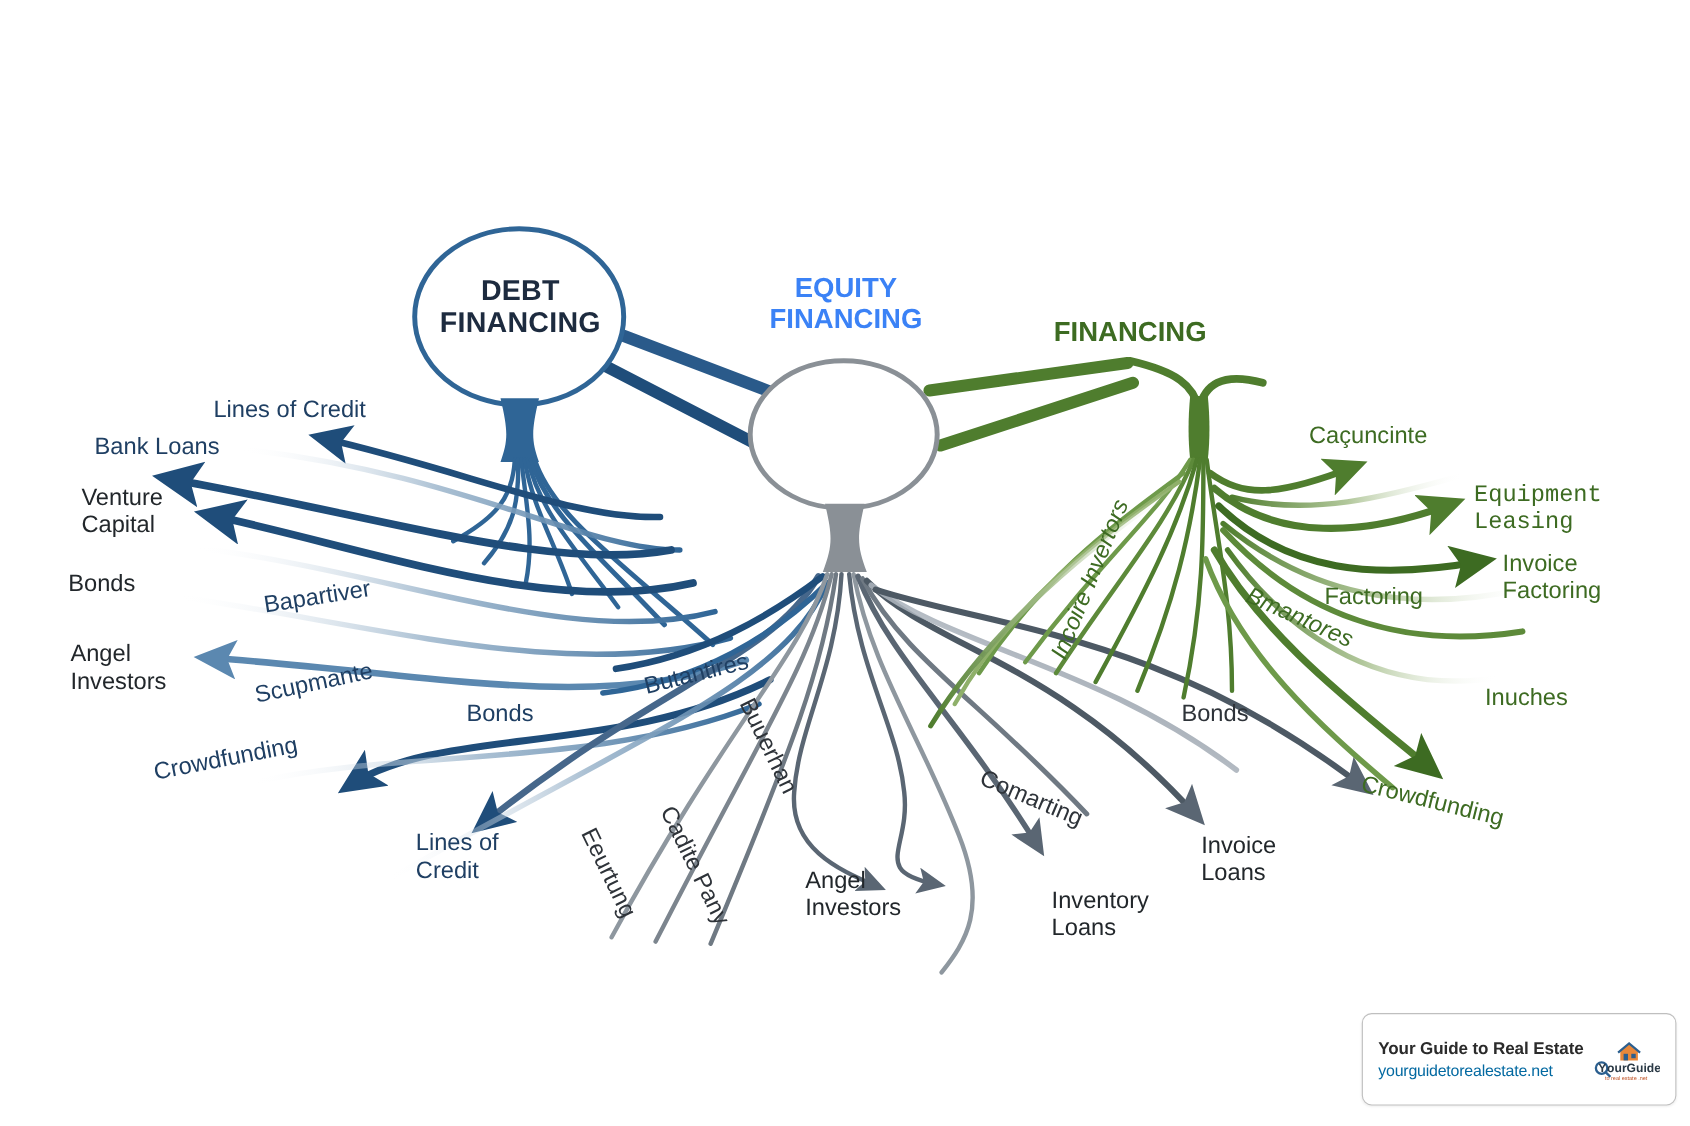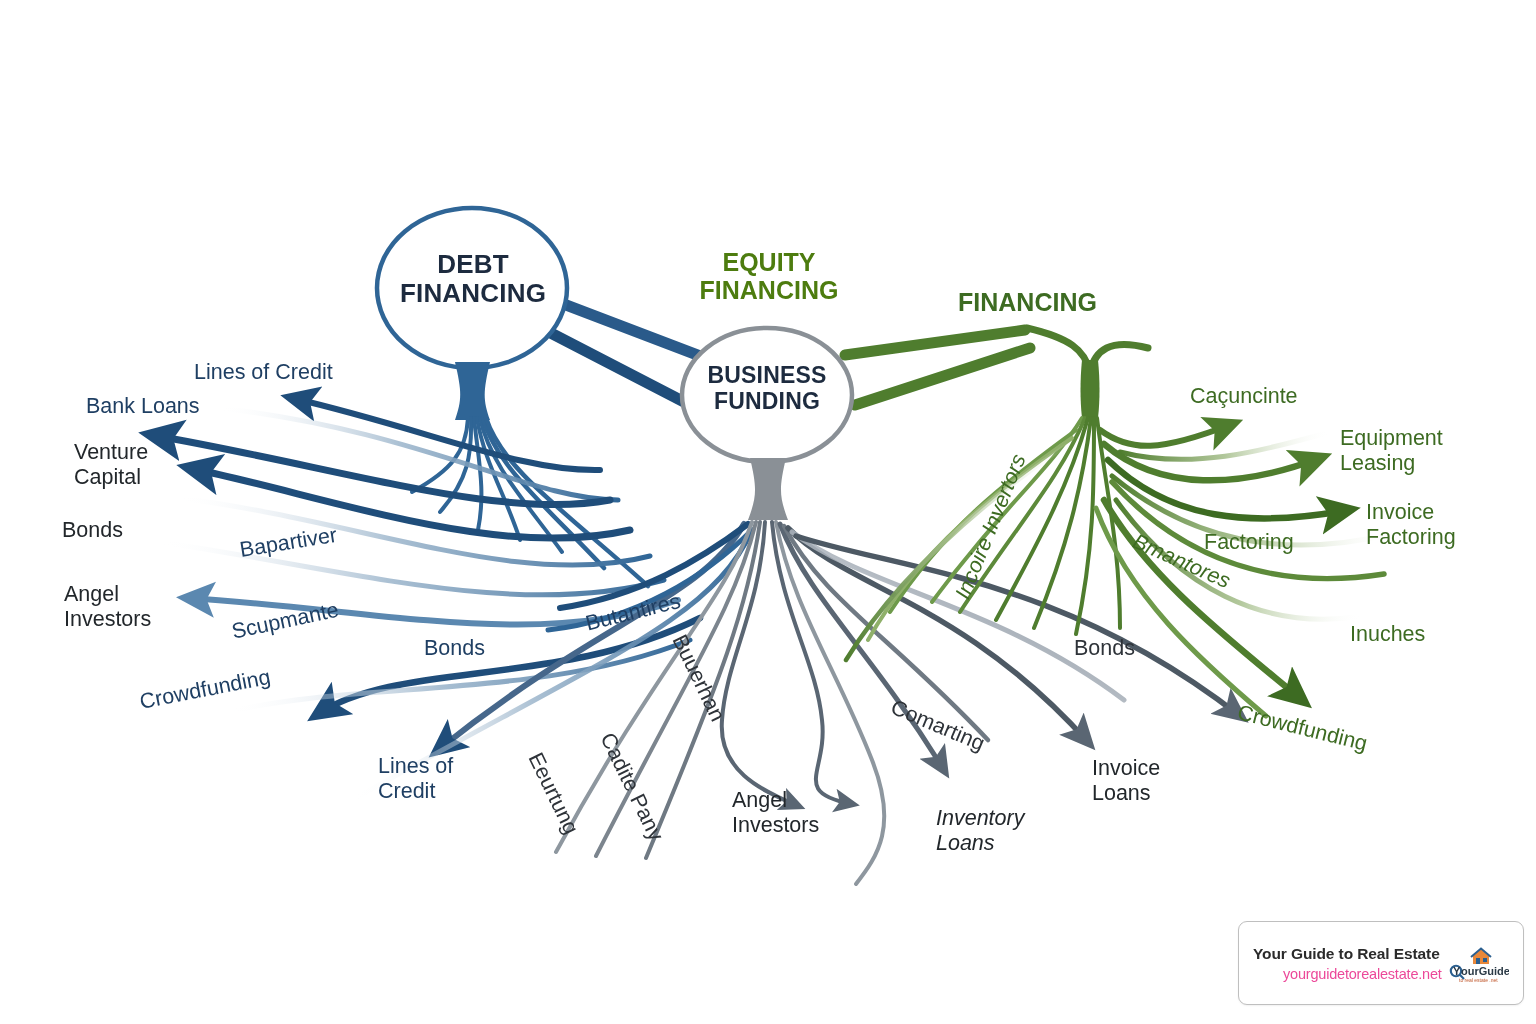--- a/index.html
+++ b/index.html
@@ -41,21 +41,21 @@
     position: absolute;
     font-weight: bold;
     font-size: 25px;
     line-height: 1.13;
     white-space: pre-line;
     pointer-events: none;
   }
   #equity-title {
     left: 664px; top: 248px; width: 210px;
     text-align: center;
-    color: #4d7c0f;
+    color: #3b82f6;
   }
   #asset-title {
     left: 958px; top: 260px; width: 240px;
     text-align: left;
     color: #2b4a3a;
   }
   #asset-title .line2 { color: #3d6b22; }
   #asset-title .line1 { color: #253c52; }
 
   
@@ -83,23 +83,22 @@
     display: flex; align-items: center;
     padding: 0 14px;
     box-shadow: 0 1px 2px rgba(0,0,0,0.06);
   }
   #watermark .wm-text { flex: 1; }
   #wm-title {
     font-size: 15.5px; font-weight: bold; color: #2b2b2b;
     letter-spacing: -0.1px;
   }
   #wm-url {
-    font-size: 14.5px; color: #ec4899; margin-top: 3px;
+    font-size: 14.5px; color: #0369a1; margin-top: 3px;
     letter-spacing: -0.2px;
-    margin-left: 30px;
   }
   #wm-logo {
     width: 62px; height: 46px; position: relative; flex: 0 0 62px;
   }
 </style>
 </head>
 <body>
 
 <div id="canvas">
 
@@ -240,22 +239,20 @@
       <path d="M1096,508 C1128,596 1200,660 1266,716" stroke="#6e9a4a" stroke-width="5"></path>
 
       <path d="M1076,430 C1020,472 950,520 890,612" stroke="#6e9a4a" stroke-width="4"></path>
       <path d="M1072,438 C1000,488 920,548 868,640" stroke="#8fb06a" stroke-width="4"></path>
       <path d="M1068,444 C986,500 900,572 846,660" stroke="url(#fadeGreen)" stroke-width="4.5"></path>
     </g>
   </svg>
 
   <div class="node-label" id="debt-label">DEBT
 FINANCING</div>
-  <div class="node-label" id="business-label">BUSINESS
-FUNDING</div>
 
   <div class="branch-title" id="equity-title">EQUITY
 FINANCING</div>
   <div class="branch-title" id="asset-title">
     <div class="line2">FINANCING</div>
   </div>
 
   <div class="leaf blue" style="left:194px; top:360px;">Lines of Credit</div>
   <div class="leaf blue" style="left:86px;  top:394px;text-align:right;">Bank Loans</div>
   <div class="leaf dark" style="left:74px;  top:440px;">Venture
@@ -270,29 +267,29 @@
   <div class="leaf blue rot" style="left:586px; top:612px; transform:rotate(-14deg);">Butantires</div>
   <div class="leaf blue" style="left:378px; top:754px;">Lines of
 Credit</div>
 
   <div class="leaf gray rot" style="left:678px; top:624px; transform:rotate(64deg);">Buuerhan</div>
   <div class="leaf gray rot" style="left:534px; top:742px; transform:rotate(64deg);">Eeurtung</div>
   <div class="leaf gray rot" style="left:606px; top:722px; transform:rotate(64deg);">Cadite Pany</div>
   <div class="leaf dark" style="left:732px; top:788px;">Angel
 Investors</div>
   <div class="leaf gray rot" style="left:892px; top:694px; transform:rotate(23deg);">Comarting</div>
-  <div class="leaf dark" style="left:936px; top:806px;font-style:italic;">Inventory
+  <div class="leaf dark" style="left:956px; top:806px;">Inventory
 Loans</div>
   <div class="leaf gray" style="left:1074px; top:636px;">Bonds</div>
   <div class="leaf dark" style="left:1092px; top:756px;">Invoice
 Loans</div>
 
   <div class="leaf green rot" style="left:962px; top:586px; transform:rotate(-68deg); font-style:italic;">Incoire Invertors</div>
   <div class="leaf green" style="left:1190px; top:384px;">Caçuncinte</div>
-  <div class="leaf green" style="left:1340px; top:426px;">Equipment
+  <div class="leaf green" style="left:1340px; top:438px;font-family:Liberation Mono, monospace;">Equipment
 Leasing</div>
   <div class="leaf green" style="left:1366px; top:500px;">Invoice
 Factoring</div>
   <div class="leaf green" style="left:1204px; top:530px;">Factoring</div>
   <div class="leaf green rot" style="left:1134px; top:528px; transform:rotate(24deg); font-style:italic;">Bmantores</div>
   <div class="leaf green" style="left:1350px; top:622px;">Inuches</div>
   <div class="leaf green rot" style="left:1238px; top:700px; transform:rotate(14deg);">Crowdfunding</div>
 
   <div id="watermark">
     <div class="wm-text">

